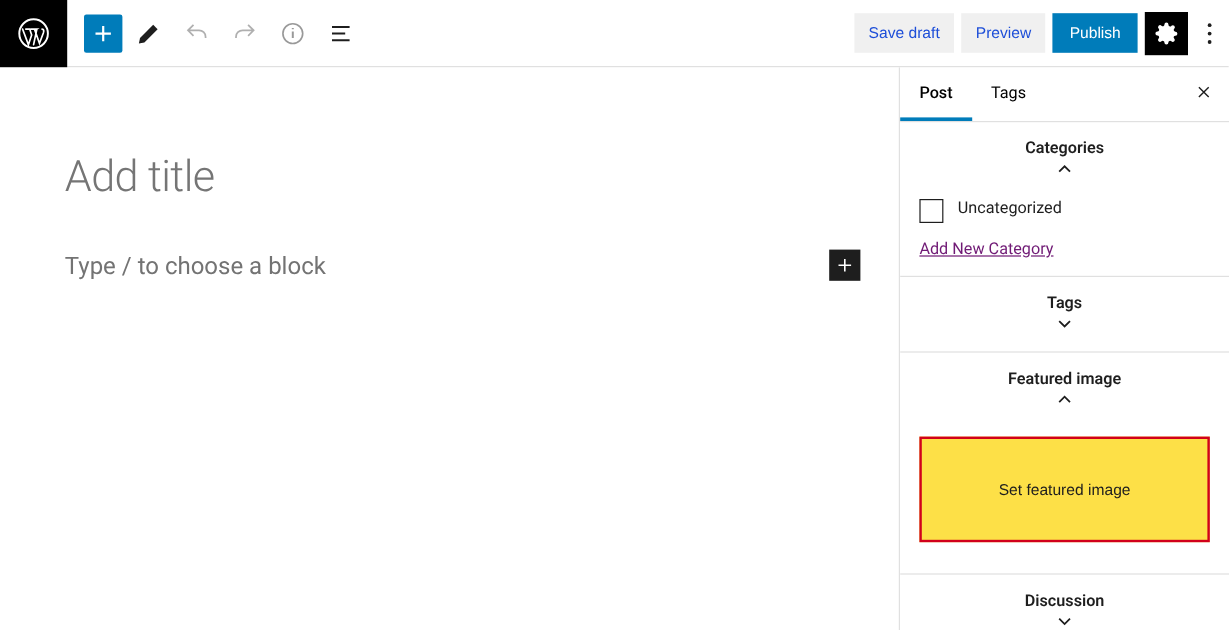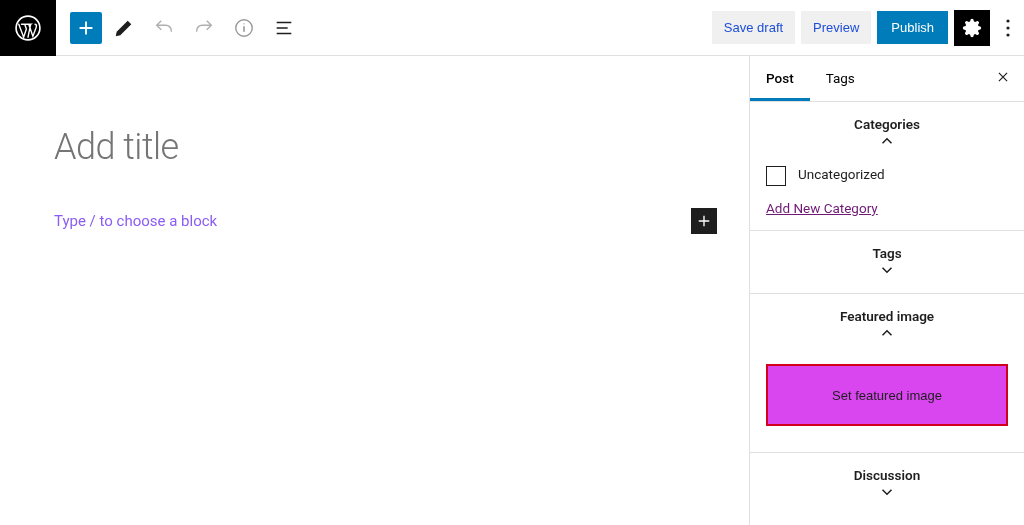--- a/index.html
+++ b/index.html
@@ -15,39 +15,39 @@
   .toolbar-right { display: flex; align-items: center; gap: 6px; padding-right: 4px; }
   .btn-draft, .btn-preview { background: #f0f0f0; border: none; padding: 9px 12px; font-size: 13px; color: #1d4ed8; cursor: pointer; }
   .btn-publish { background: #007cba; border: none; padding: 9px 14px; font-size: 13px; color: #ffffff; cursor: pointer; }
   .btn-gear { width: 36px; height: 36px; background: #000; display: flex; align-items: center; justify-content: center; border: none; cursor: pointer; }
   .btn-more { width: 24px; height: 36px; background: transparent; border: none; display: flex; align-items: center; justify-content: center; cursor: pointer; }
 
   .main { display: flex; flex: 1; overflow: hidden; }
   .editor { flex: 1; padding: 70px 32px 0 54px; position: relative; }
   .title-input { font-size: 36px; font-weight: 300; color: #757575; letter-spacing: -0.5px; }
   .para-row { display: flex; align-items: center; margin-top: 40px; }
-  .para-input { flex: 1; font-size: 15px; color: #8b5cf6; }
+  .para-input { flex: 1; font-size: 20px; color: #737373; }
   .block-add { width: 26px; height: 26px; background: #1e1e1e; display: flex; align-items: center; justify-content: center; border: none; cursor: pointer; margin-left: 12px; }
 
   .sidebar { width: 275px; border-left: 1px solid #e0e0e0; display: flex; flex-direction: column; overflow-y: auto; }
   .tabs { display: flex; align-items: center; border-bottom: 1px solid #e0e0e0; position: relative; }
   .tab { padding: 14px 16px 12px; font-size: 13.5px; color: #000000; cursor: pointer; border-bottom: 3px solid transparent; font-weight: 400; }
   .tab.active { border-bottom-color: #007cba; font-weight: 500; }
   .tab-close { margin-left: auto; padding: 0 14px; cursor: pointer; font-size: 14px; }
 
   .panel { border-bottom: 1px solid #e0e0e0; }
   .panel-head { display: flex; align-items: center; justify-content: flex-end; padding: 14px 16px; cursor: pointer; flex-direction: column; }
   .panel-head span { font-size: 13.5px; font-weight: 600; }
   .panel-body { padding: 0 16px 14px; }
   .chk-row { display: flex; gap: 12px; margin-bottom: 14px; margin-top: 2px; }
   .chk { width: 20px; height: 20px; border: 1.5px solid #1e1e1e; background: #fff; cursor: pointer; }
   .chk-label { font-size: 13.5px; }
   .link { color: #701a75; text-decoration: underline; font-size: 13.5px; cursor: pointer; }
 
-  .feat-btn { width: 100%; height: 62px; background: #d946ef; border: 2.5px solid #d1001c; display: flex; align-items: center; justify-content: center; font-size: 13px; color: #1e1e1e; cursor: pointer; margin-bottom: 4px; }
+  .feat-btn { width: 100%; height: 88px; background: #fde047; border: 2.5px solid #d1001c; display: flex; align-items: center; justify-content: center; font-size: 13px; color: #1e1e1e; cursor: pointer; margin-bottom: 4px; }
   .feat-wrap { padding: 8px 16px 22px; border-bottom: 1px solid #e0e0e0; }
 
   .chev svg { display: block; }
 </style>
 </head>
 <body>
 
 <div class="app">
   <div class="topbar">
     <div class="logo-box">

